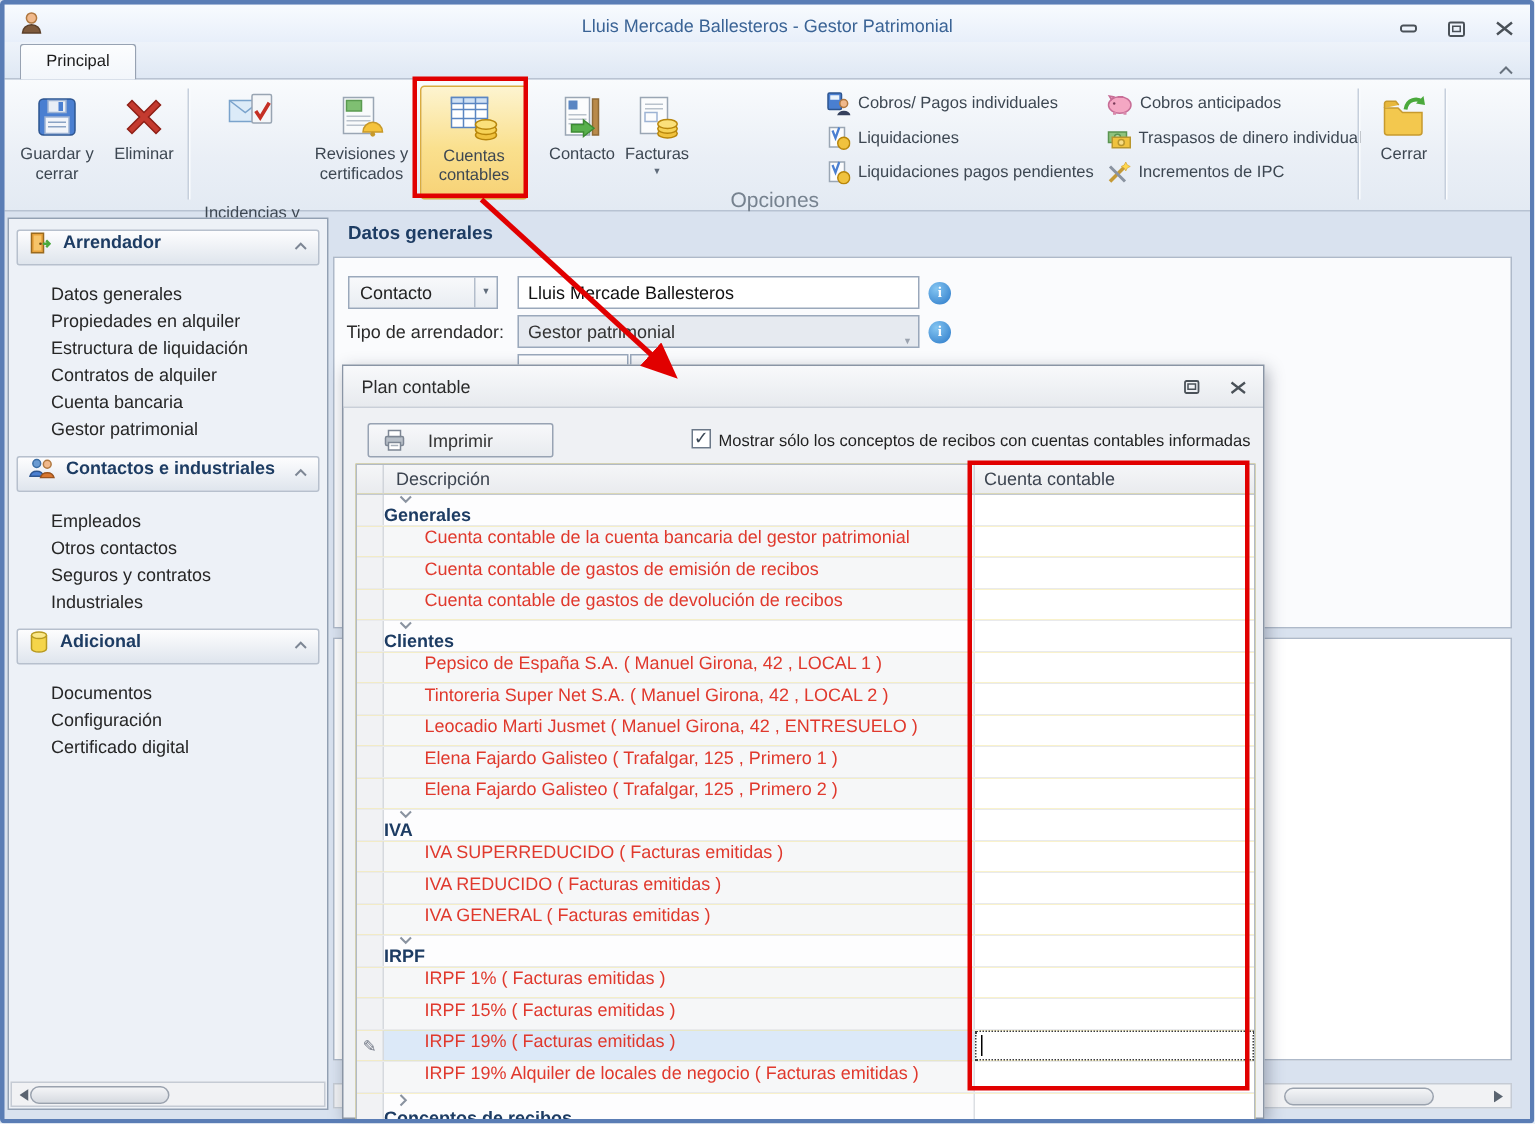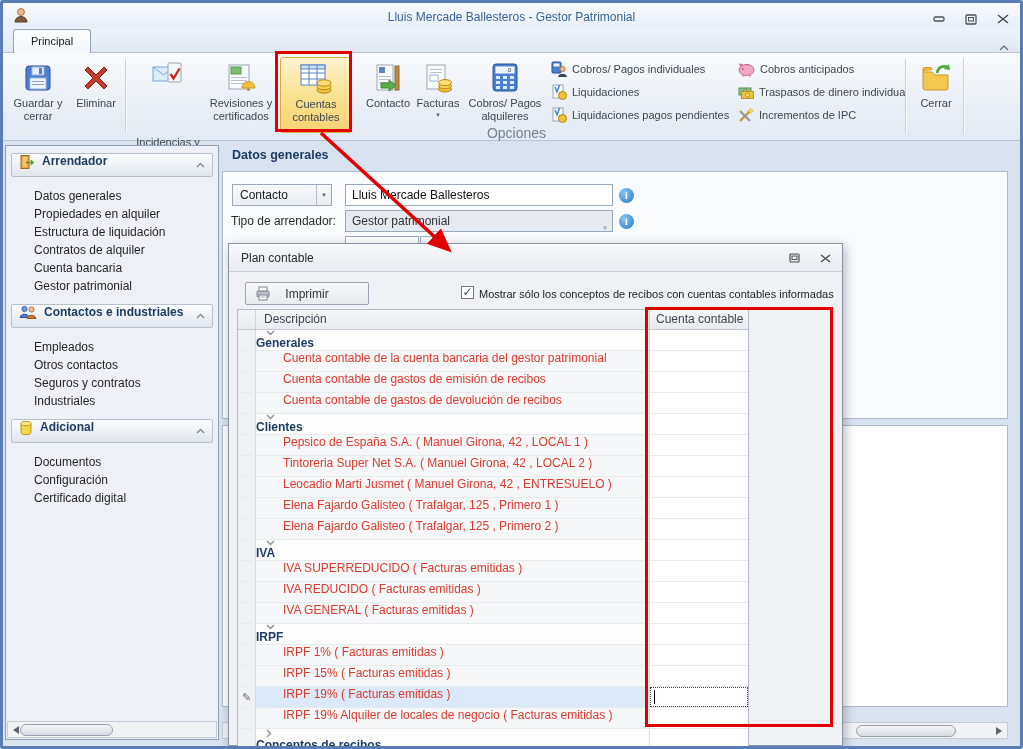--- a/index.html
+++ b/index.html
@@ -57,21 +57,21 @@
   #dialog{position:absolute;left:228px;top:243px;width:615px;height:503px;background:#eff1f4;border:1px solid #8a95a5;box-shadow:2px 3px 10px rgba(40,50,70,.35);z-index:10;}
   #dlg-title{position:absolute;left:0;right:0;top:0;height:28px;background:linear-gradient(#f8f9fb,#e7eaee);border-bottom:1px solid #c9cfd8;}
   #dlg-title .dtext{position:absolute;left:12px;top:7px;font-size:12px;color:#2b2b2b;}
   .dlgbtn{position:absolute;top:8px;width:16px;height:13px;display:flex;align-items:center;justify-content:center;cursor:default;}
   #btn-imprimir{position:absolute;left:16px;top:38px;width:124px;height:23px;border:1px solid #98a3b3;border-radius:2px;background:linear-gradient(#f7f8fa,#e8ebef);display:flex;align-items:center;justify-content:center;font-size:12px;color:#333;cursor:default;}
   #btn-imprimir svg{position:absolute;left:9px;}
   #dlg-check{position:absolute;left:232px;top:42px;width:13px;height:13px;border:1px solid #6b7888;background:#fff;font-size:12px;line-height:11px;text-align:center;color:#3a4754;}
   #dlg-check-label{position:absolute;left:250px;top:44px;font-size:11px;color:#222;}
 
   
-  #grid{position:absolute;left:8px;top:65px;width:512px;height:438px;border:1px solid #b2bac5;background:#fde047;overflow:hidden;}
+  #grid{position:absolute;left:8px;top:65px;width:600px;height:438px;border:1px solid #b2bac5;background:#fde047;overflow:hidden;}
   #grid-header{display:flex;height:20px;background:linear-gradient(#f5f6f8,#e9ebee);border-bottom:1px solid #c3c9d2;font-size:12px;color:#3c4450;}
   .gh-ind{width:18px;border-right:1px solid #d0d4da;}
   .gh-desc{width:394px;border-right:1px solid #d0d4da;padding-left:8px;line-height:19px;}
   .gh-cta{flex:1;padding-left:6px;line-height:19px;}
   .grow{display:flex;height:21px;border-bottom:1px solid #e9eaec;}
   .c-ind{width:18px;border-right:1px solid #d6d9de;background:#f1f2f4;display:flex;align-items:center;justify-content:center;}
   .pencil{font-size:11px;color:#6b7280;font-style:italic;}
   .c-desc{width:394px;display:flex;align-items:flex-start;border-right:1px solid #dcdfe3;overflow:hidden;white-space:nowrap;flex-direction:column;}
   .g .c-desc{background:#fdfdfe;}
   .chev{margin:0 7px 0 10px;display:flex;}
@@ -212,41 +212,20 @@
             <line x1="7" y1="9.5" x2="19" y2="9.5" stroke="#b9c2cc"></line>
             <rect x="7" y="12" width="8" height="6" fill="none" stroke="#9db3d4"></rect>
             <ellipse cx="22" cy="26" rx="6.5" ry="3" fill="#f0c23e" stroke="#b8860b"></ellipse>
             <ellipse cx="22" cy="22.8" rx="6.5" ry="3" fill="#f6d257" stroke="#b8860b"></ellipse>
             <ellipse cx="22" cy="19.6" rx="6.5" ry="3" fill="#fbe07a" stroke="#b8860b"></ellipse>
           </svg>
       </span>
       <span class="rlabel">Facturas</span>
       <span class="ddarrow">▼</span>
     </div>
-    <div class="rbtn" style="left:461px;width:82px;">
-      <span class="ricon">
-        <svg width="30" height="30">
-            <rect x="3" y="1" width="24" height="27" rx="3" fill="#4a7fd1" stroke="#2d5590"></rect>
-            <rect x="6" y="4" width="18" height="6" fill="#eaf3fb" stroke="#fff"></rect>
-            <text x="21" y="9" font-size="6" fill="#333" text-anchor="end">0</text>
-            <g fill="#dce9f8">
-              <rect x="6" y="13" width="4" height="3"></rect>
-              <rect x="13" y="13" width="4" height="3"></rect>
-              <rect x="20" y="13" width="4" height="3"></rect>
-              <rect x="6" y="18" width="4" height="3"></rect>
-              <rect x="13" y="18" width="4" height="3"></rect>
-              <rect x="20" y="18" width="4" height="3"></rect>
-              <rect x="6" y="23" width="4" height="3"></rect>
-              <rect x="13" y="23" width="4" height="3"></rect>
-              <rect x="20" y="23" width="4" height="3"></rect>
-            </g>
-          </svg>
-      </span>
-      <span class="rlabel">Cobros/ Pagos alquileres</span>
-    </div>
 
     <div class="sbtn" style="left:548px;top:6px;">
       <span class="sicon">
         <svg width="16" height="16">
             <rect x="1" y="1" width="9" height="11" rx="1" fill="#4a7fd1" stroke="#2d5590"></rect>
             <rect x="2.5" y="2.5" width="6" height="3" fill="#eaf3fb"></rect>
             <circle cx="11.5" cy="8" r="2.6" fill="#f0b98c" stroke="#b07840"></circle>
             <path d="M7 16 a4.8 4.5 0 0 1 9.2 0 z" fill="#35405c"></path>
           </svg>
       </span>

